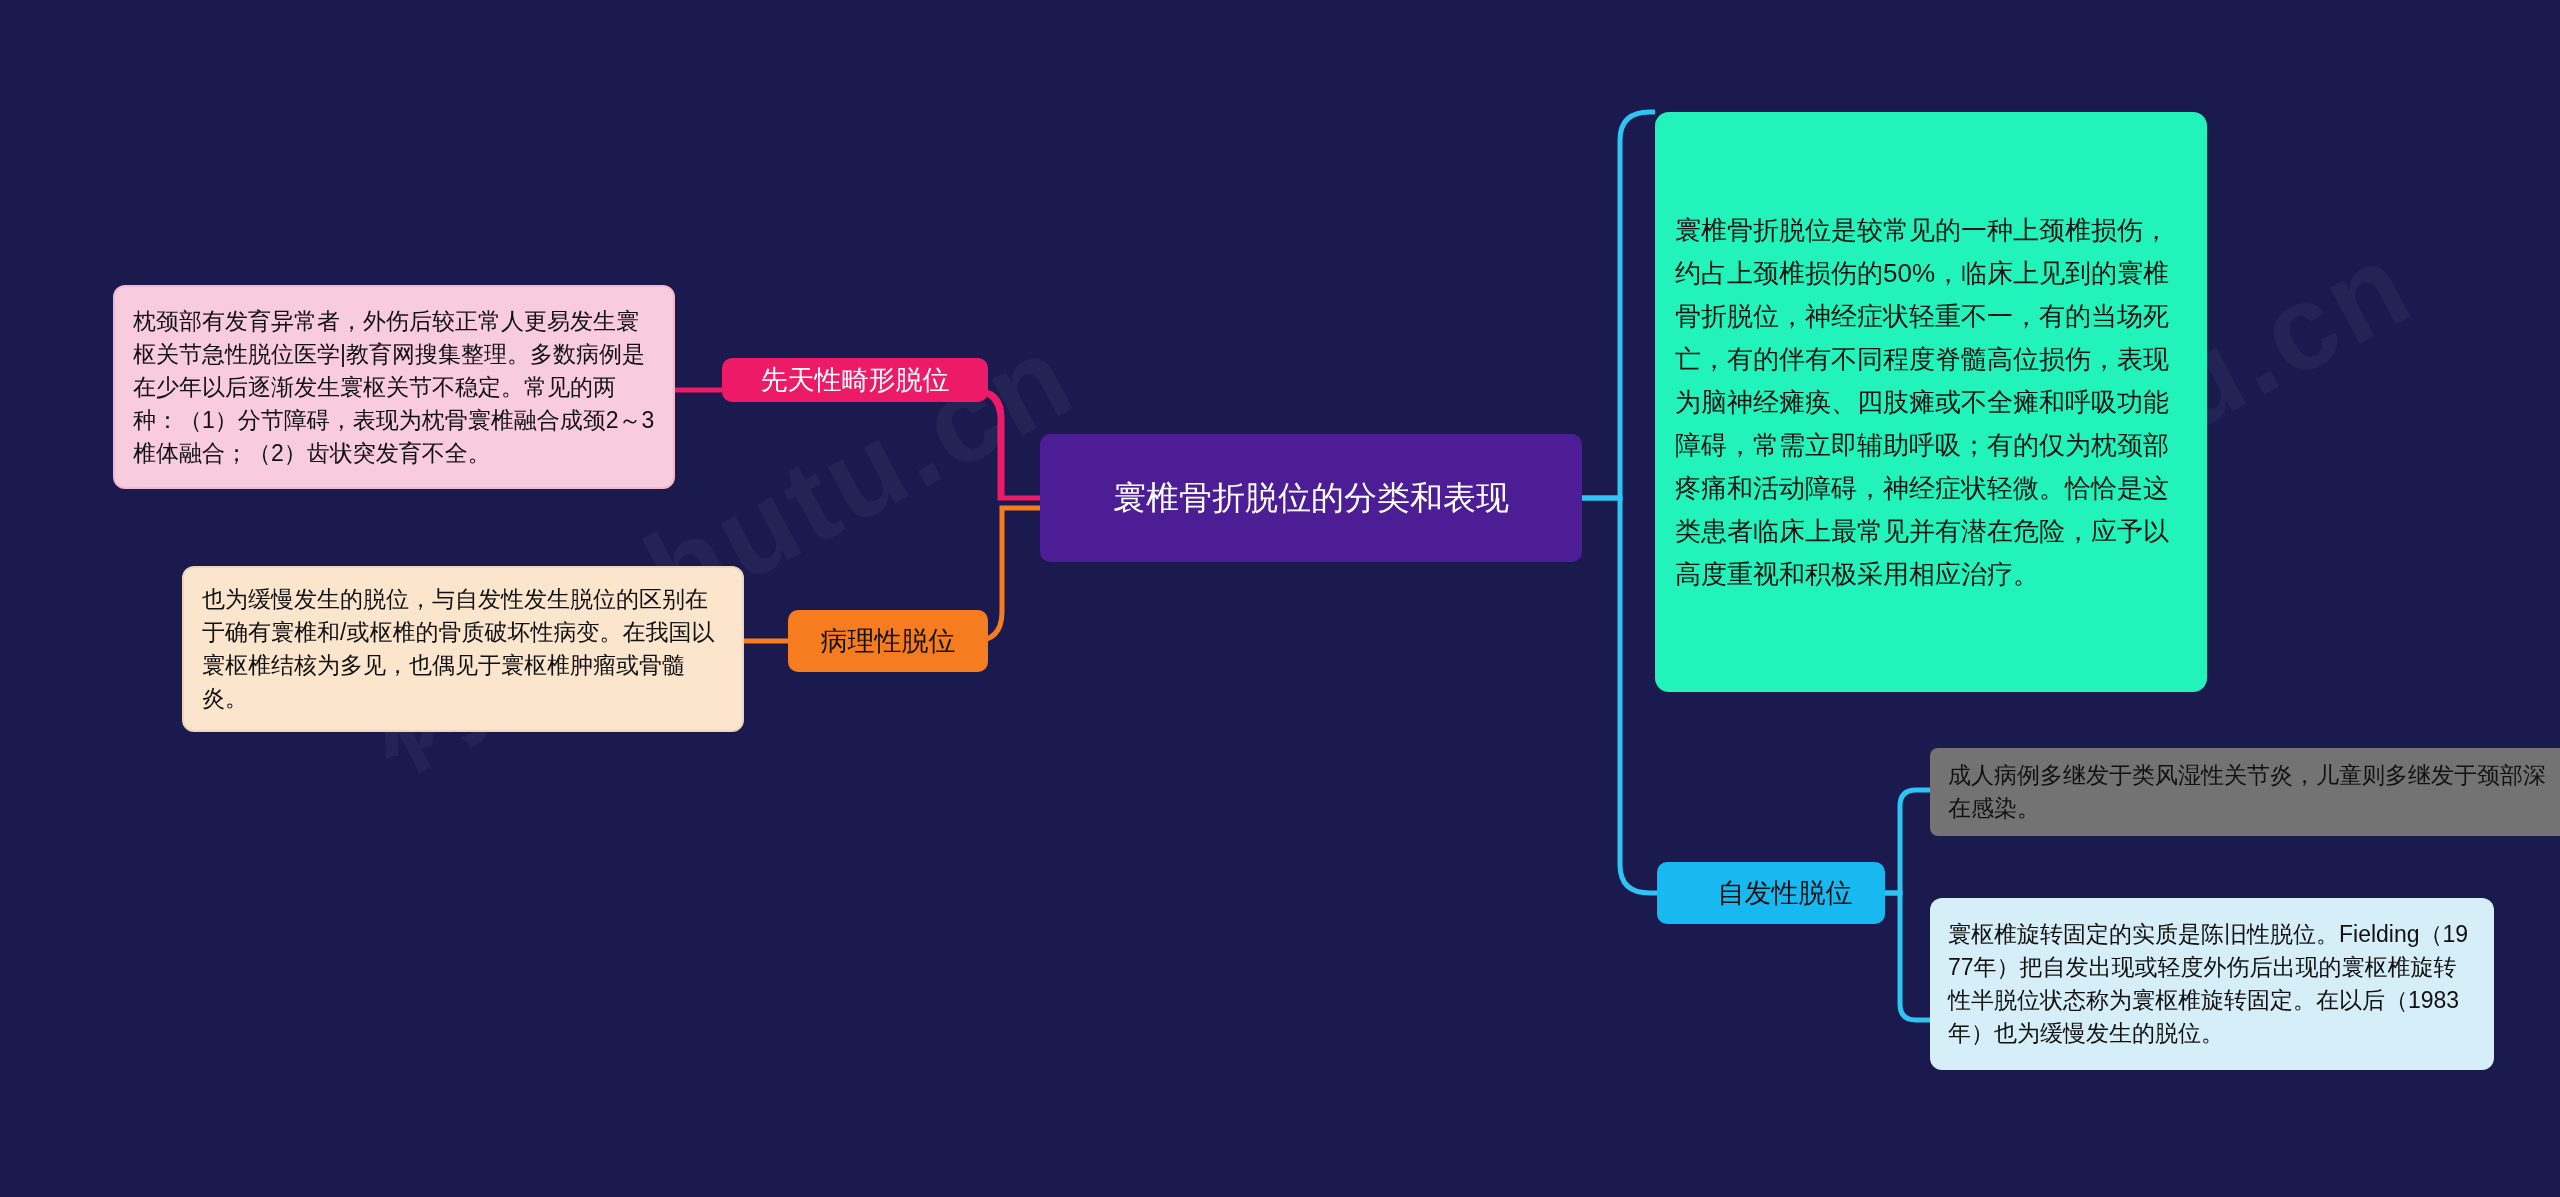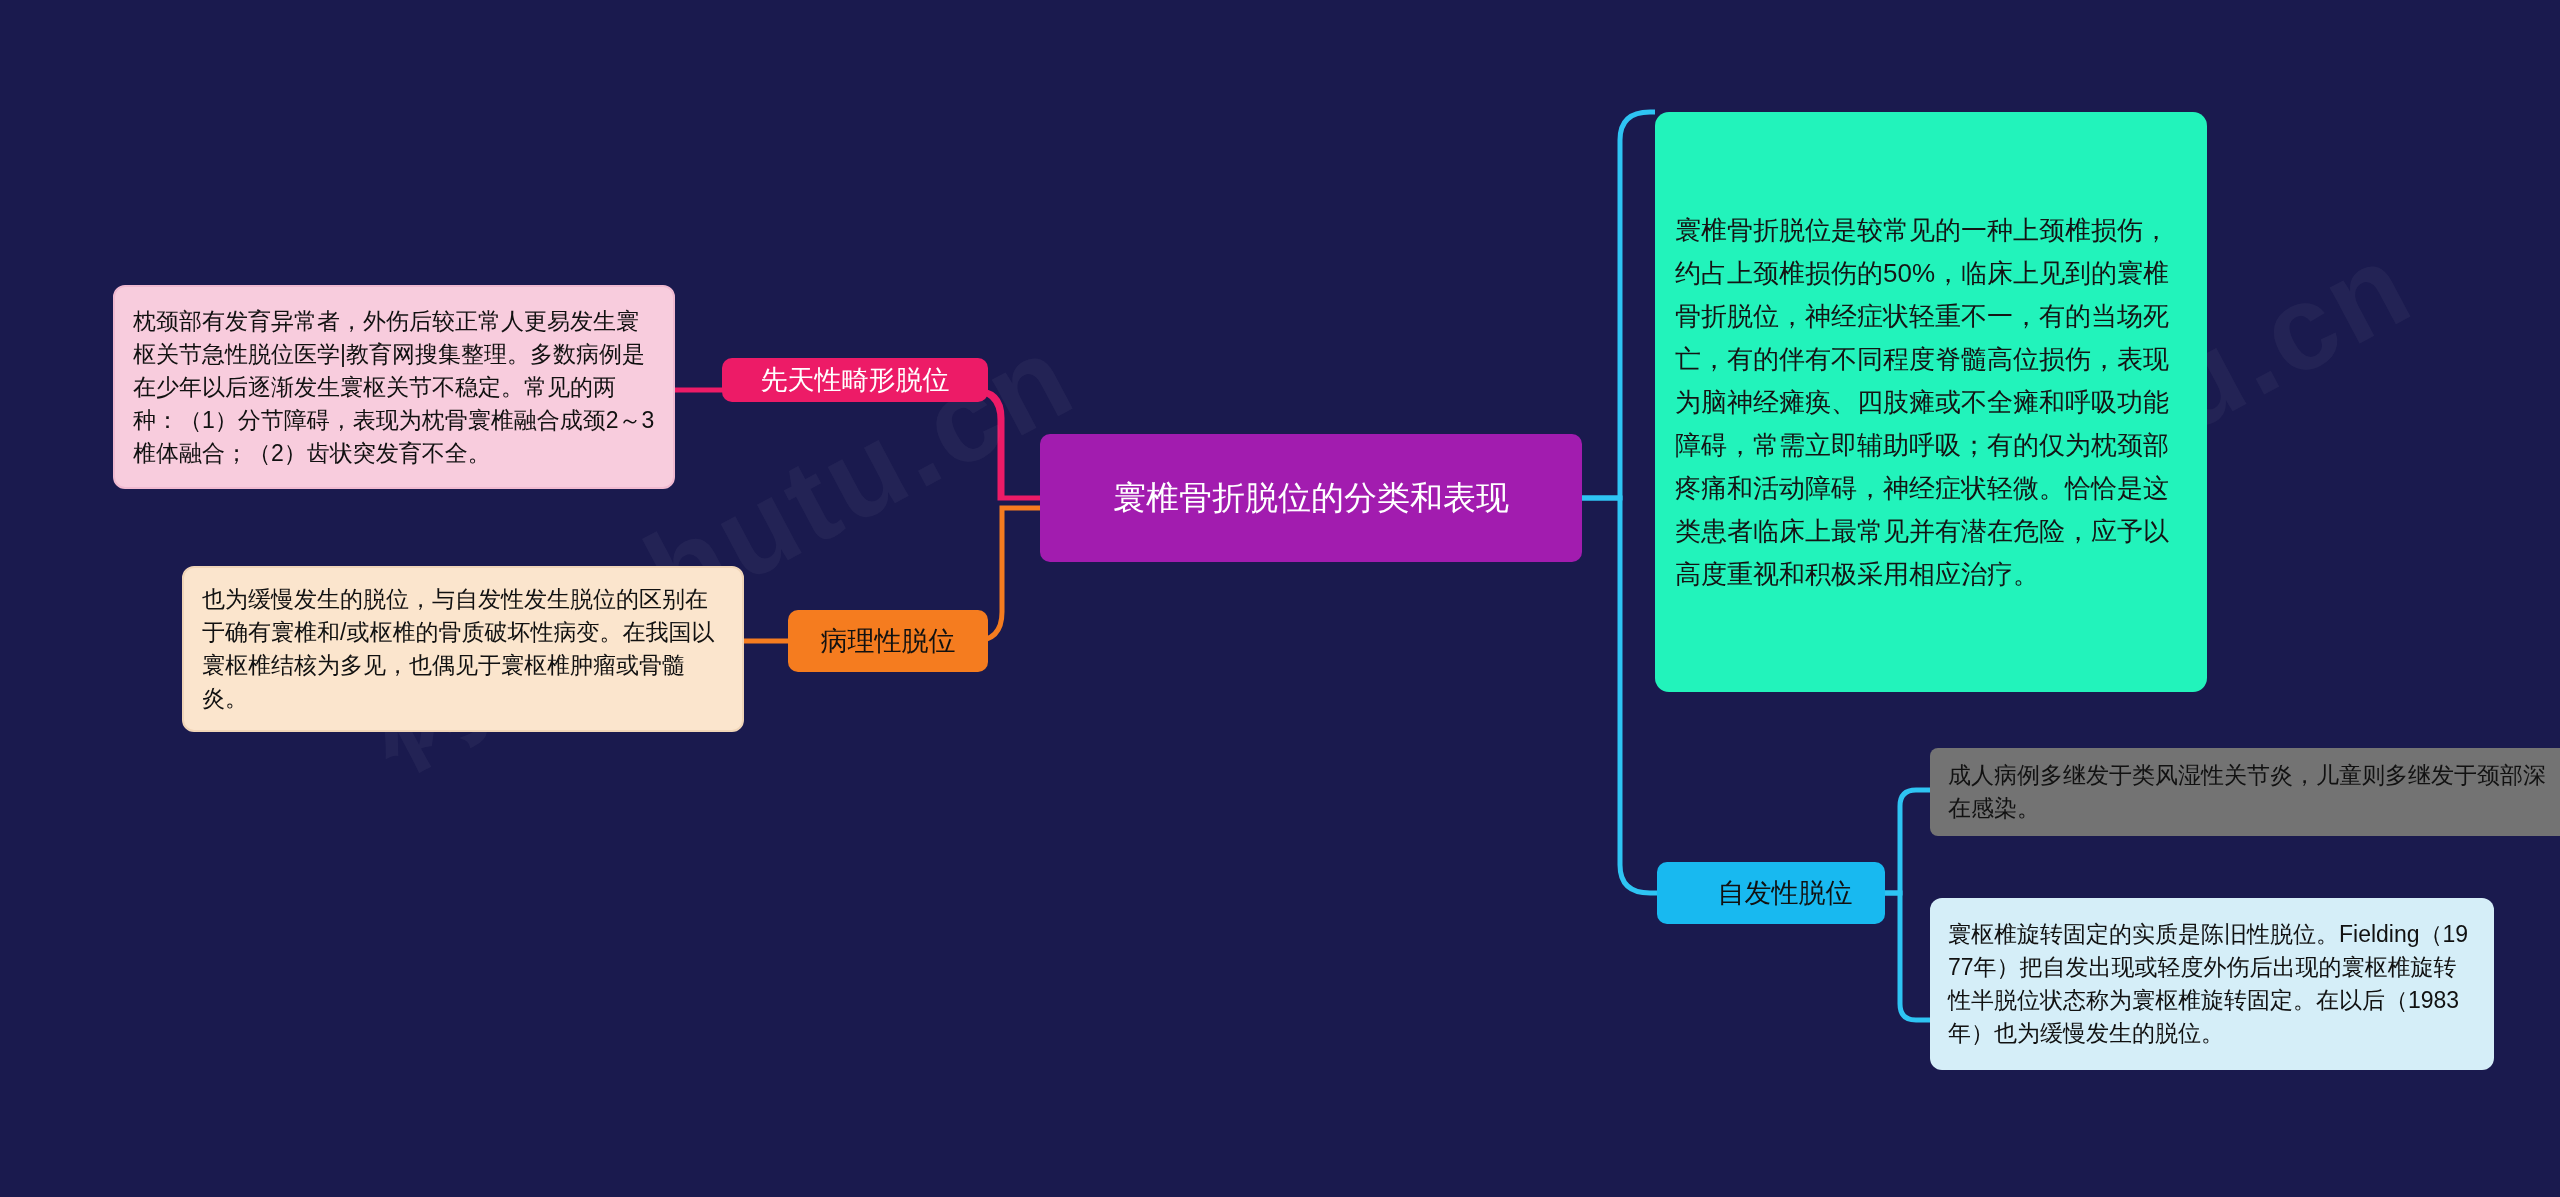--- a/index.html
+++ b/index.html
@@ -21,21 +21,21 @@
   .node .txt{
     display:block;
     width:100%;
     white-space:pre-wrap;
     word-break:break-all;
   }
 
   
   #center-node{
     left:1040px;top:434px;width:542px;height:128px;
-    background:#a21caf;
+    background:#4c1d95;
     border-radius:10px;
     justify-content:center;
   }
   #center-node .txt{
     color:#ffffff;font-size:33px;line-height:48px;
     text-align:center;padding:0 26px;box-sizing:border-box;
     word-break:normal;
   }
 
   

